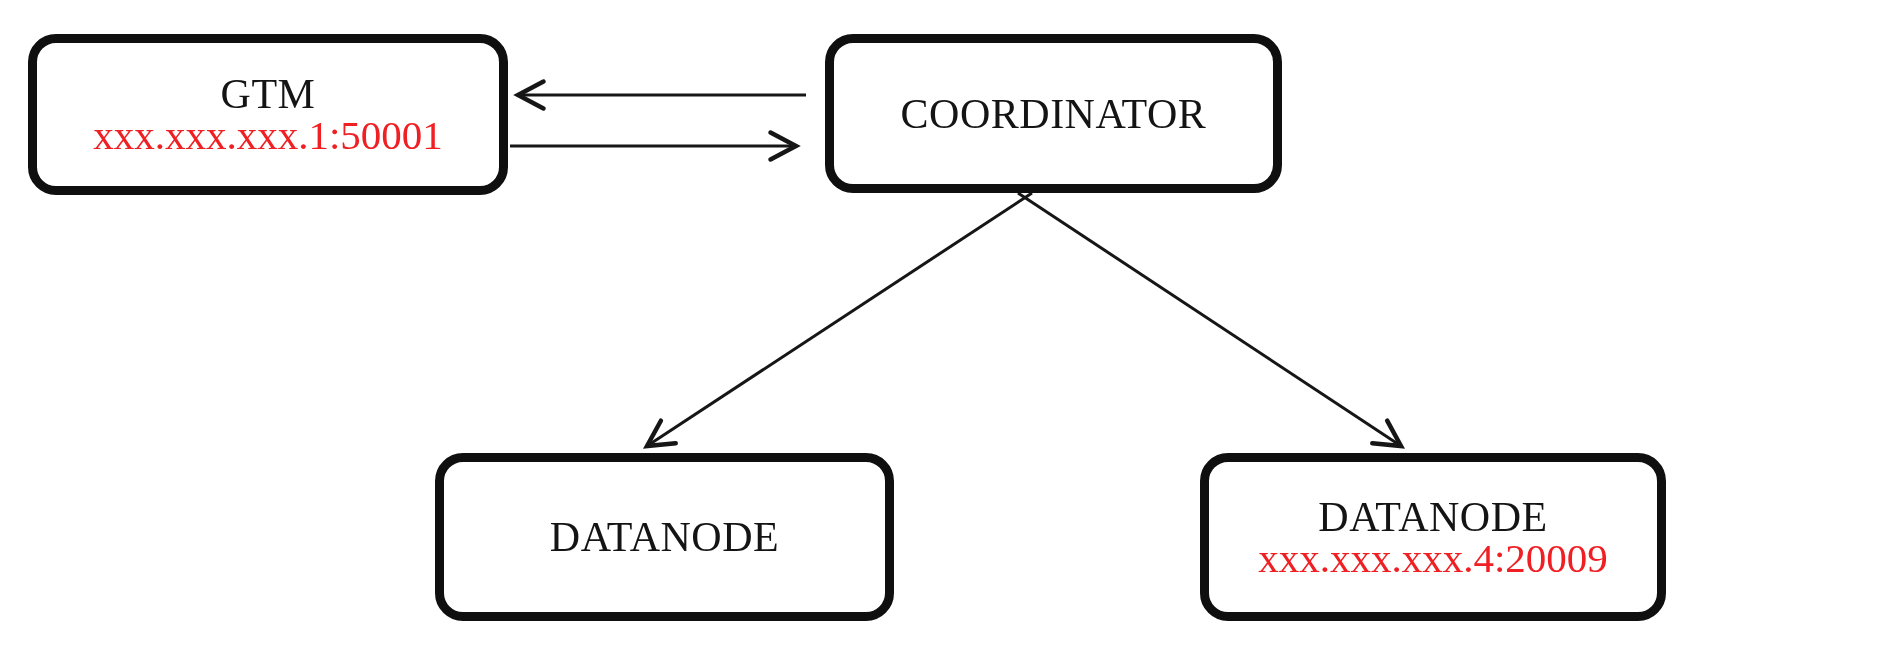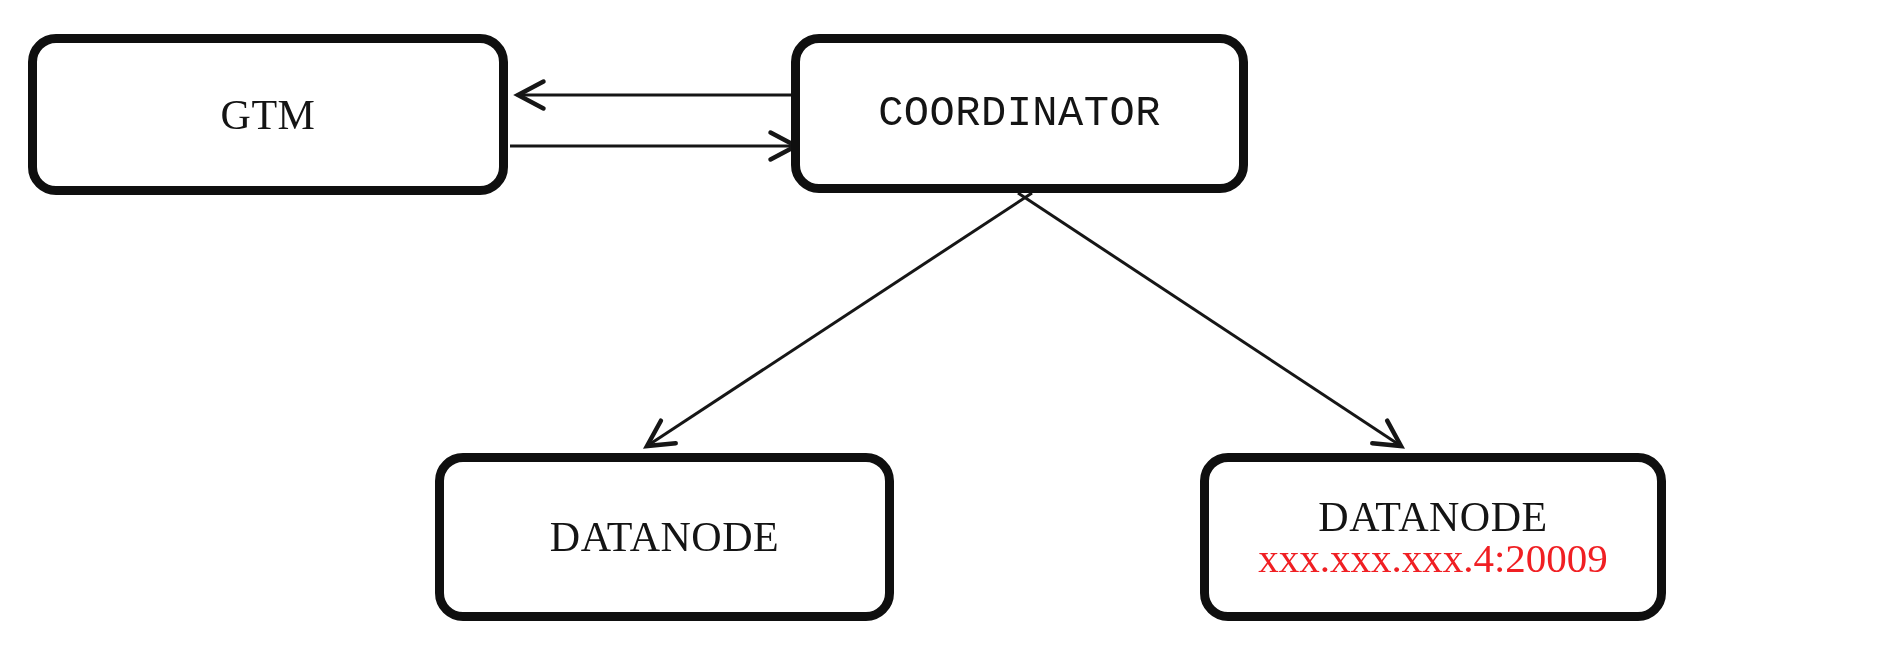--- a/index.html
+++ b/index.html
@@ -41,21 +41,21 @@
     color: #141414;
     letter-spacing: 0.5px;
   }
   .node .address {
     font-size: 41px;
     line-height: 1.0;
     color: #f img01f1f;
     color: #f01f23;
   }
   .node-gtm         { left: 28px;   top: 34px;  width: 480px; height: 161px; }
-  .node-coordinator { left: 791px;  top: 34px;  width: 457px; height: 159px; font-family: Liberation Mono, monospace; }
+  .node-coordinator { left: 825px;  top: 34px;  width: 457px; height: 159px; }
   .node-datanode-1  { left: 435px;  top: 453px; width: 459px; height: 168px; }
   .node-datanode-2  { left: 1200px; top: 453px; width: 466px; height: 168px; }
 </style>
 </head>
 <body>
 
 <div id="canvas">
 
   <svg id="edges-layer" viewBox="0 0 1880 654" xmlns="http://www.w3.org/2000/svg">
     <defs>
@@ -64,20 +64,21 @@
       </marker>
     </defs>
     <line x1="806" y1="95" x2="518" y2="95" stroke="#161616" stroke-width="3" marker-end="url(#arrowhead)"></line>
     <line x1="510" y1="146" x2="796" y2="146" stroke="#161616" stroke-width="3" marker-end="url(#arrowhead)"></line>
     <line x1="1032" y1="193" x2="647" y2="446" stroke="#161616" stroke-width="3" marker-end="url(#arrowhead)"></line>
     <line x1="1018" y1="193" x2="1401" y2="446" stroke="#161616" stroke-width="3" marker-end="url(#arrowhead)"></line>
   </svg>
 
   <div class="node node-gtm">
     <div class="label">GTM</div>
+    <div class="address">xxx.xxx.xxx.1:50001</div>
   </div>
 
   <div class="node node-coordinator">
     <div class="label">COORDINATOR</div>
   </div>
 
   <div class="node node-datanode-1">
     <div class="label">DATANODE</div>
   </div>
 

